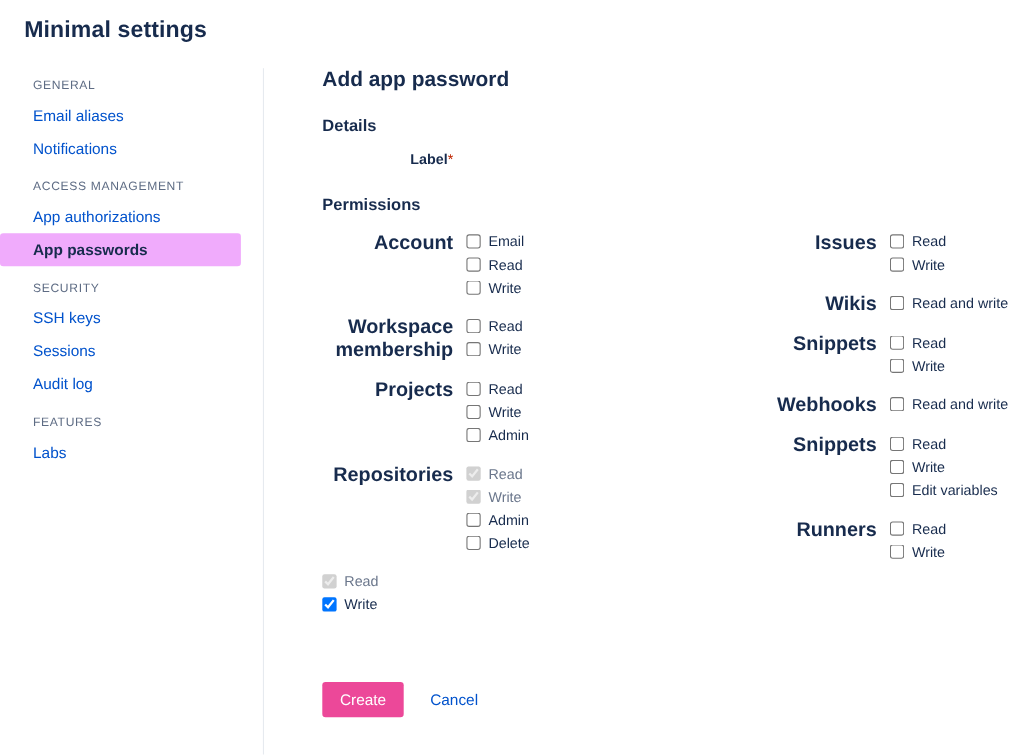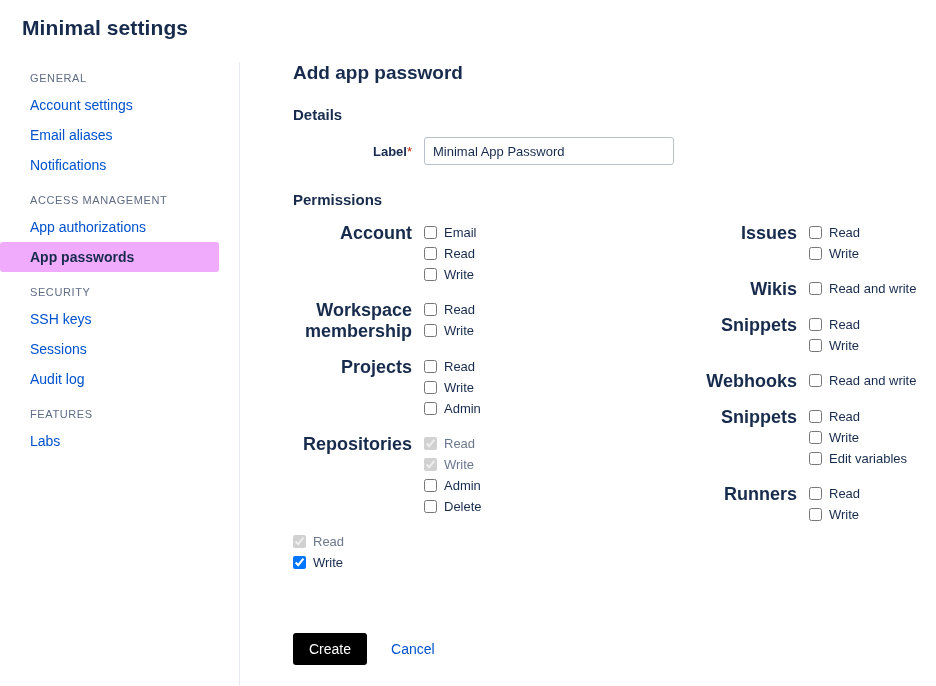--- a/index.html
+++ b/index.html
@@ -139,21 +139,21 @@
     color: #172b4d;
   }
   .cb-row.disabled label { color: #6b778c; }
   .actions {
     display: flex;
     align-items: center;
     margin-top: 46px;
     padding-left: 0;
   }
   .btn-create {
-    background: #000000;
+    background: #ec4899;
     color: #fff;
     border: none;
     border-radius: 3px;
     font-size: 14px;
     padding: 8px 16px;
     cursor: pointer;
     font-family: "Liberation Sans", sans-serif;
   }
   .btn-cancel {
     color: #0052cc;
@@ -167,21 +167,20 @@
 </style>
 </head>
 <body>
 
 <div class="page-title">Minimal settings</div>
 
 <div class="layout">
 
   <div class="sidebar" id="sidebar">
       <div class="side-group-title first">GENERAL</div>
-      <div class="side-item">Account settings</div>
       <div class="side-item">Email aliases</div>
       <div class="side-item">Notifications</div>
       <div class="side-group-title">ACCESS MANAGEMENT</div>
       <div class="side-item">App authorizations</div>
       <div class="side-item active">App passwords</div>
       <div class="side-group-title">SECURITY</div>
       <div class="side-item">SSH keys</div>
       <div class="side-item">Sessions</div>
       <div class="side-item">Audit log</div>
       <div class="side-group-title">FEATURES</div>
@@ -190,21 +189,20 @@
 
   <div class="content">
     <div class="content-title">Add app password</div>
 
     <div class="section-title">Details</div>
 
     <div class="field-row">
       <div class="field-label">
         <span>Label</span><span class="req">*</span>
       </div>
-      <input class="text-input" type="text" id="label-input" value="Minimal App Password" style="">
     </div>
 
     <div class="section-title">Permissions</div>
 
     <div class="perm-columns">
       <div class="perm-col left" id="perm-left">
           <div class="perm-group">
             <div class="perm-group-label">Account</div>
             <div class="perm-options">
               <div class="cb-row">

